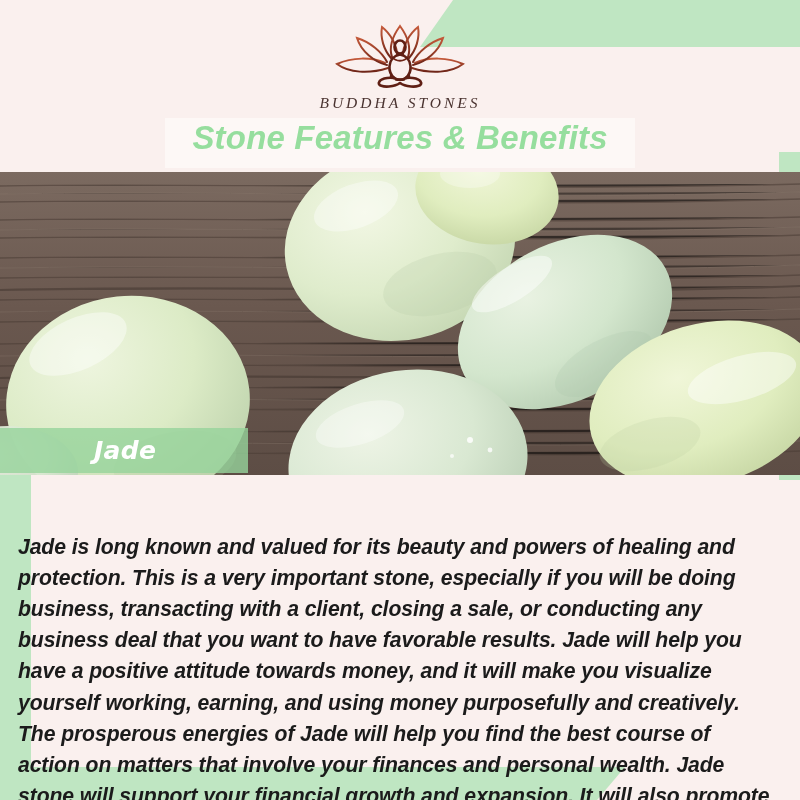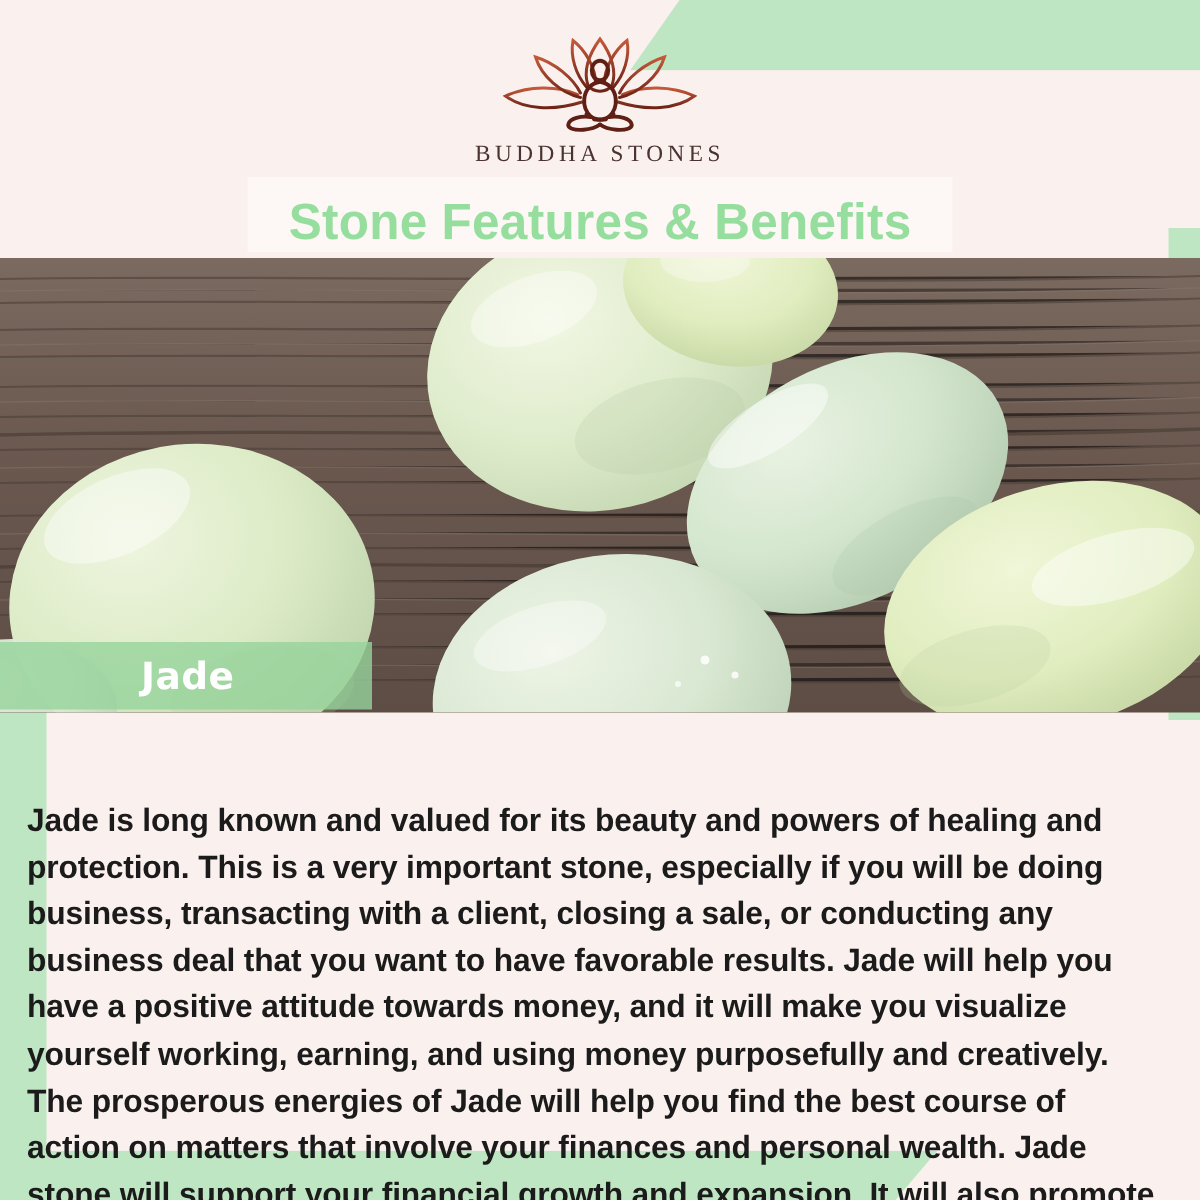--- a/index.html
+++ b/index.html
@@ -15,20 +15,21 @@
     font-family: "Liberation Sans", sans-serif;
     -webkit-font-smoothing: antialiased;
   }
 
   .page {
     position: relative;
     width: 800px;
     height: 800px;
     background: #faf0ee;
     overflow: hidden;
+    font-style: italic;
   }
 
   
   .accent-top-right {
     position: absolute;
     top: 0;
     left: 420px;
     width: 380px;
     height: 47px;
     background: #bfe6c2;
@@ -101,21 +102,21 @@
 
   
   .title-banner {
     position: absolute;
     top: 118px;
     left: 165px;
     width: 470px;
     height: 50px;
     background: #fdf8f6;
     display: flex;
-    align-items: flex-end;
+    align-items: flex-start;
     justify-content: center;
   }
   .title-text {
     font-family: "Liberation Sans Narrow", "Liberation Sans", sans-serif;
     font-size: 34px;
     font-weight: bold;
     color: #96de9e;
     letter-spacing: 0.2px;
     white-space: nowrap;
     transform: scaleX(0.97);

